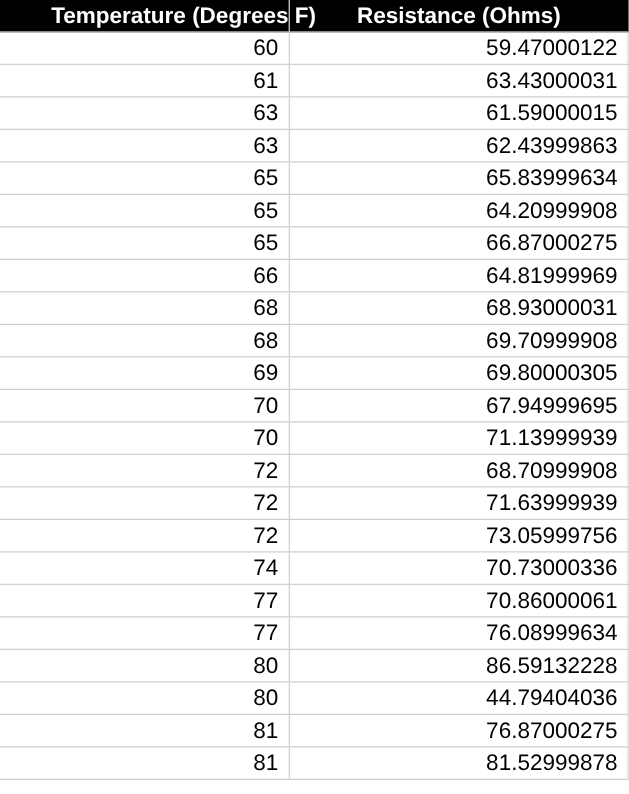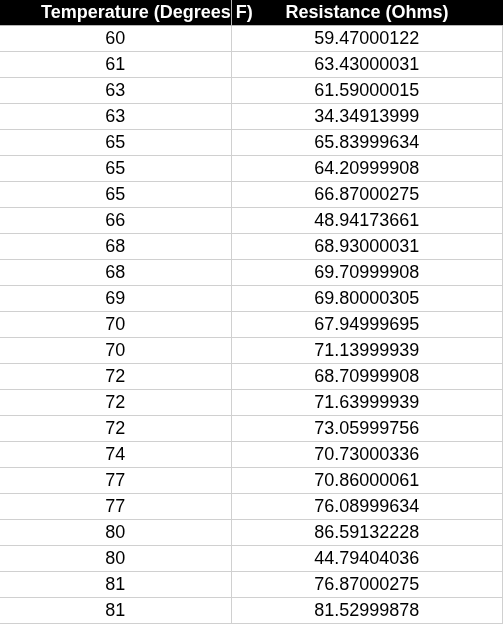--- a/index.html
+++ b/index.html
@@ -24,21 +24,21 @@
     border: 1px solid #b7b7b7;
     border-top: none;
     white-space: nowrap;
   }
   th:first-child { border-left: none; padding-left: 41px; }
   th:last-child { border-right: none; }
   td {
     padding: 2px 8px;
     border: 1px solid #d0d0d0;
     border-left: none;
-    text-align: center;
+    text-align: right;
     height: 25px;
     vertical-align: middle;
     background: #fff;
   }
   col.c1 { width: 46%; }
   col.c2 { width: 54%; }
 </style>
 </head>
 <body>
 
@@ -61,37 +61,37 @@
       <tr>
         <td>61</td>
         <td>63.43000031</td>
       </tr>
       <tr>
         <td>63</td>
         <td>61.59000015</td>
       </tr>
       <tr>
         <td>63</td>
-        <td>34.34913999</td>
+        <td>62.43999863</td>
       </tr>
       <tr>
         <td>65</td>
         <td>65.83999634</td>
       </tr>
       <tr>
         <td>65</td>
         <td>64.20999908</td>
       </tr>
       <tr>
         <td>65</td>
         <td>66.87000275</td>
       </tr>
       <tr>
         <td>66</td>
-        <td>48.94173661</td>
+        <td>64.81999969</td>
       </tr>
       <tr>
         <td>68</td>
         <td>68.93000031</td>
       </tr>
       <tr>
         <td>68</td>
         <td>69.70999908</td>
       </tr>
       <tr>

